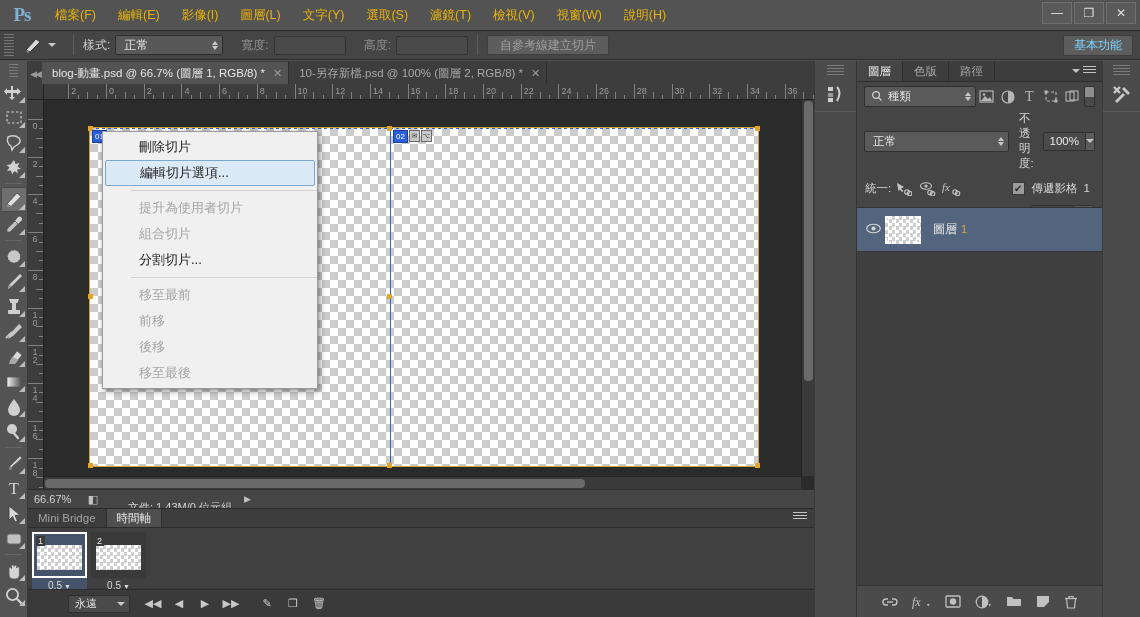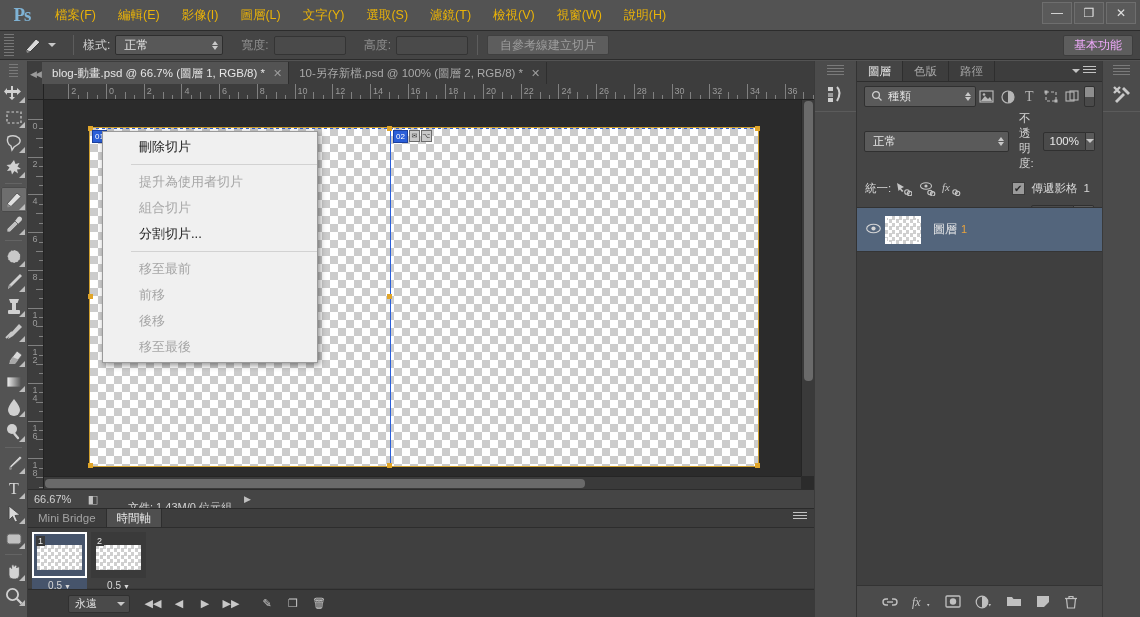--- a/index.html
+++ b/index.html
@@ -61,21 +61,21 @@
   .spin i.dn { border-top:4px solid #c9c9c9; }
   .ofield { height:19px; width:72px; background:#4a4a4a; border:1px solid #343434; border-radius:2px; }
   .obtn {
     height:20px; background:#5d5d5d; border:1px solid #404040; border-radius:2px;
     padding:0 12px; display:flex; align-items:center;
     font-size:12px; color:#9d9d9d;
   }
   .wsbtn {
     position:absolute; right:7px; height:21px; background:#5d5d5d;
     border:1px solid #3d3d3d; border-radius:2px; padding:0 10px;
-    display:flex; align-items:center; font-size:12px; color:#f0abfc;
+    display:flex; align-items:center; font-size:12px; color:#7dd3fc;
   }
 
   
   .toolbar {
     position:absolute; left:0; top:61px; width:28px; height:556px;
     background:#535353; border-right:1px solid #3a3a3a;
   }
   .tb-grip { height:14px;
     background:repeating-linear-gradient(to bottom,#7a7a7a 0 1px,transparent 1px 3px);
     margin:3px 9px 2px 9px; }
@@ -976,20 +976,21 @@
         <path d="M13 3 L19 9 L17 11 L11 5 Z" fill="#c9c9c9"></path>
         <path d="M4 17 L12 9 L14 11 L6 19 Z" fill="#c9c9c9"></path>
       </svg>
     </div>
     <div class="di-div"></div>
   </div>
 
   <div class="ctxmenu" id="ctxmenu">
     <div class="strip"></div>
   <div class="ci">刪除切片</div>
+      <div class="ci hl">編輯切片選項...</div>
       <div class="ci-sep"></div>
       <div class="ci dis">提升為使用者切片</div>
       <div class="ci dis">組合切片</div>
       <div class="ci">分割切片...</div>
       <div class="ci-sep"></div>
       <div class="ci dis">移至最前</div>
       <div class="ci dis">前移</div>
       <div class="ci dis">後移</div>
       <div class="ci dis">移至最後</div>
     </div>

